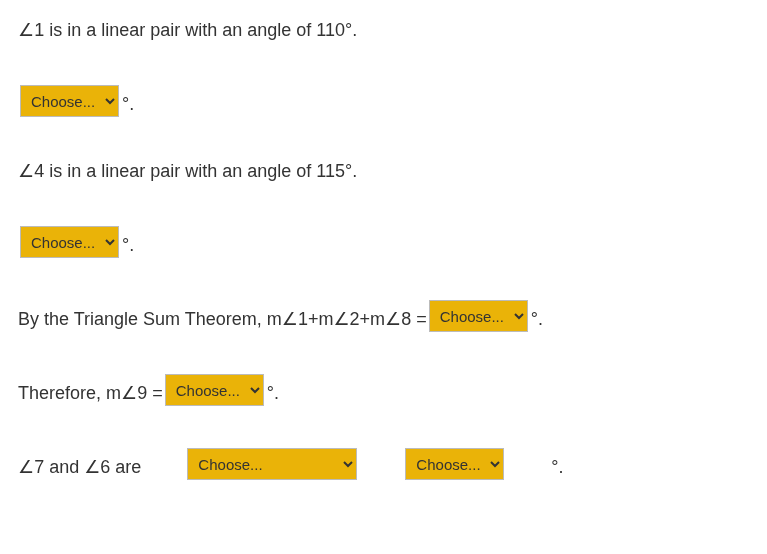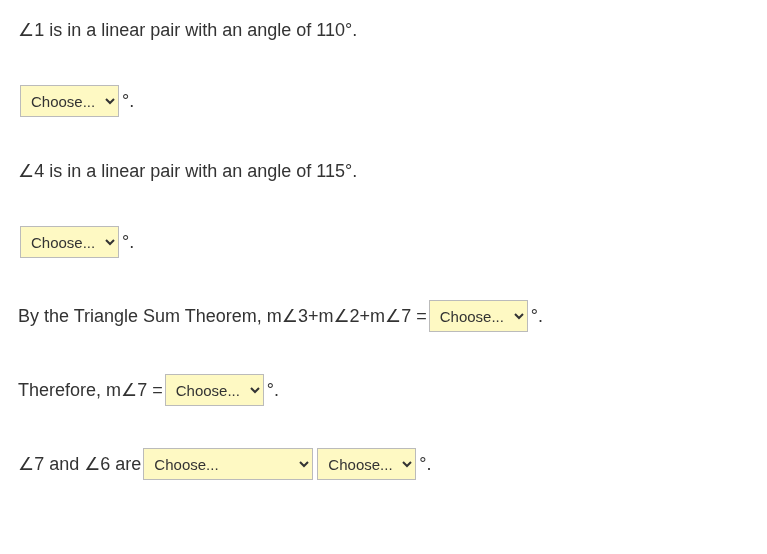--- a/index.html
+++ b/index.html
@@ -11,31 +11,32 @@
       font-family: Arial, Helvetica, sans-serif;
       font-size: 18px;
       color: #333;
       line-height: 1.4;
       width: 767px;
       height: 554px;
     }
     .line {
       margin-bottom: 42px;
       display: flex;
-      align-items: center;
+      align-items: flex-end;
       flex-wrap: wrap;
     }
     .line:last-child {
       margin-bottom: 8px;
+      gap: 44px;
     }
     select {
       font-size: 15px;
       padding: 4px 6px;
       border: 1px solid #bbb;
-      background: #fef9c3;
+      background: #eab308;
       color: #333;
       margin: 0 2px;
       height: 32px;
       font-family: Arial, Helvetica, sans-serif;
     }
     .deg {
       margin-left: 1px;
     }
   </style>
 </head>
@@ -57,29 +58,29 @@
 </div>
 
 <div class="line">
   <select>
     <option>Choose...</option>
   </select>
   <span class="deg">°.</span>
 </div>
 
 <div class="line">
-  <span>By the Triangle Sum Theorem, m∠3+m∠2+m∠7 = </span>
+  <span>By the Triangle Sum Theorem, m∠1+m∠2+m∠8 = </span>
   <select>
     <option>Choose...</option>
   </select>
   <span class="deg">°.</span>
 </div>
 
 <div class="line">
-  <span>Therefore, m∠7 = </span>
+  <span>Therefore, m∠9 = </span>
   <select>
     <option>Choose...</option>
   </select>
   <span class="deg">°.</span>
 </div>
 
 <div class="line">
   <span>∠7 and ∠6 are </span>
   <select style="width:170px">
     <option>Choose...</option>

